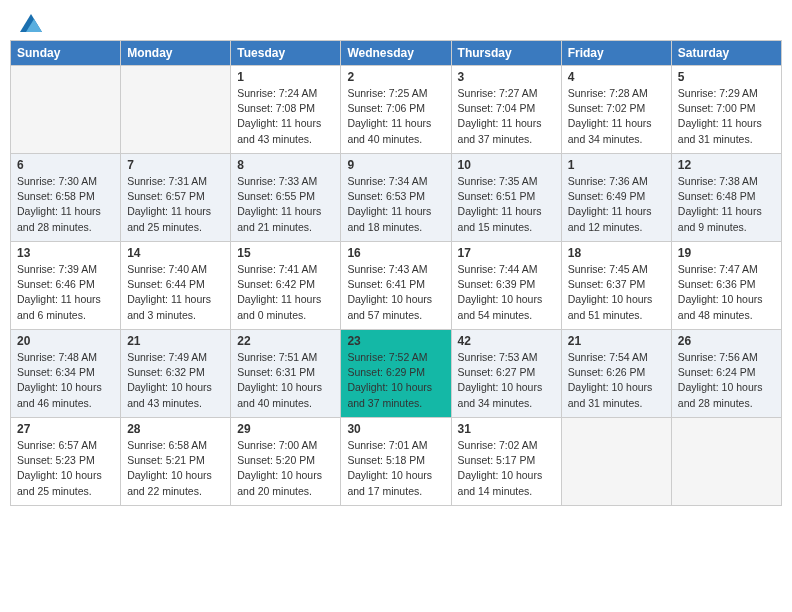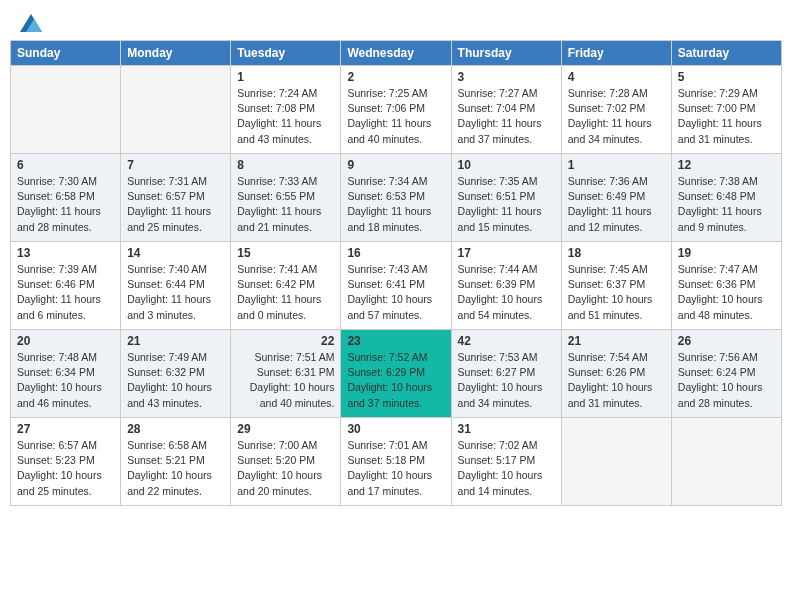--- a/index.html
+++ b/index.html
@@ -196,21 +196,21 @@
       </tr>
       <tr style="background: rgb(242, 245, 248);">
         <td style="background: rgb(238, 242, 247);">
           <span class="day-number">20</span>
           <div class="day-info">Sunrise: 7:48 AM<br>Sunset: 6:34 PM<br>Daylight: 10 hours and 46 minutes.</div>
         </td>
         <td style="background: rgb(238, 242, 247);">
           <span class="day-number">21</span>
           <div class="day-info">Sunrise: 7:49 AM<br>Sunset: 6:32 PM<br>Daylight: 10 hours and 43 minutes.</div>
         </td>
-        <td style="background: rgb(238, 242, 247); text-align: right;">
+        <td style="background: rgb(238, 242, 247);">
           <span class="day-number">22</span>
           <div class="day-info">Sunrise: 7:51 AM<br>Sunset: 6:31 PM<br>Daylight: 10 hours and 40 minutes.</div>
         </td>
         <td style="background: #14b8a6; margin-top: 31px;">
           <span class="day-number">23</span>
           <div class="day-info">Sunrise: 7:52 AM<br>Sunset: 6:29 PM<br>Daylight: 10 hours and 37 minutes.</div>
         </td>
         <td style="background: rgb(238, 242, 247);">
           <span class="day-number">42</span>
           <div class="day-info">Sunrise: 7:53 AM<br>Sunset: 6:27 PM<br>Daylight: 10 hours and 34 minutes.</div>

